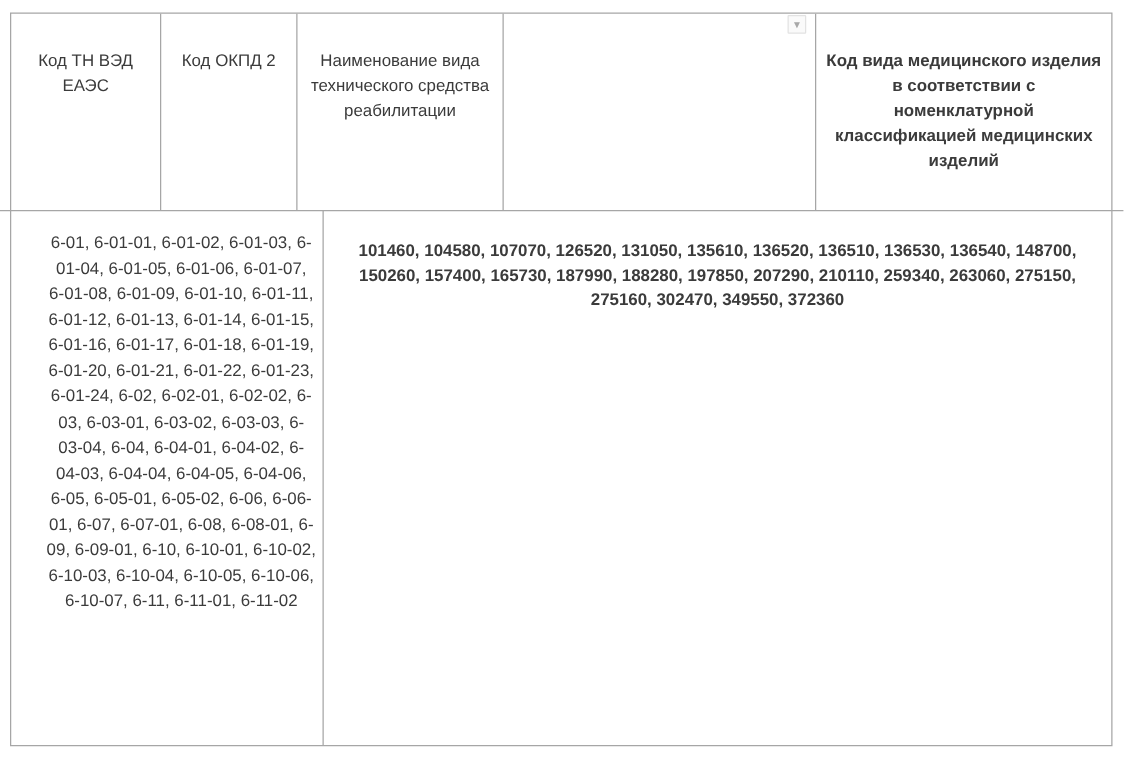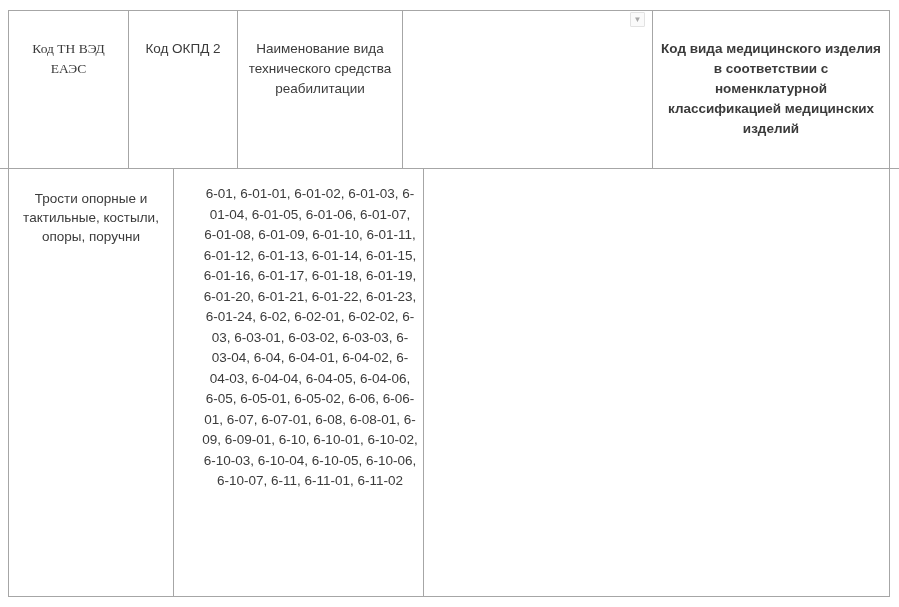--- a/index.html
+++ b/index.html
@@ -25,21 +25,21 @@
     background: #ffffff;
   }
   .hrow { display: flex; height: 157px; flex: none; }
   .brow { display: flex; flex: 1; }
   .cell {
     border-right: 1px solid #a6a6a6;
     text-align: center;
     position: relative;
     overflow: hidden;
   }
-  .c1 { width: 120px; flex: none; font-family: Liberation Serif, serif; }
+  .c1 { width: 120px; flex: none; }
   .c2 { width: 109px; flex: none; }
   .c3 { width: 165px; flex: none; text-align: center; }
   .c4 { width: 250px; flex: none; }
   .c5 { flex: 1; border-right: none; font-weight: bold; }
   
   .full-sep {
     position: absolute;
     left: 0;
     top: 168px;
     width: 899px;
@@ -118,28 +118,28 @@
       </div>
       <div class="cell hcell c5">
         <span class="htext">Код вида медицинского изделия в соответствии с номенклатурной классификацией медицинских изделий</span>
       </div>
     </div>
 
     <div class="brow">
 
 
 
-      <div class="cell bcell c3">
-        <div class="name-text">Трости опорные и тактильные, костыли, опоры, поручни</div>
-      </div>
 
       <div class="cell bcell c4">
         <div class="numbers-text">6-01, 6-01-01, 6-01-02, 6-01-03, 6-01-04, 6-01-05, 6-01-06, 6-01-07, 6-01-08, 6-01-09, 6-01-10, 6-01-11, 6-01-12, 6-01-13, 6-01-14, 6-01-15, 6-01-16, 6-01-17, 6-01-18, 6-01-19, 6-01-20, 6-01-21, 6-01-22, 6-01-23, 6-01-24, 6-02, 6-02-01, 6-02-02, 6-03, 6-03-01, 6-03-02, 6-03-03, 6-03-04, 6-04, 6-04-01, 6-04-02, 6-04-03, 6-04-04, 6-04-05, 6-04-06, 6-05, 6-05-01, 6-05-02, 6-06, 6-06-01, 6-07, 6-07-01, 6-08, 6-08-01, 6-09, 6-09-01, 6-10, 6-10-01, 6-10-02, 6-10-03, 6-10-04, 6-10-05, 6-10-06, 6-10-07, 6-11, 6-11-01, 6-11-02</div>
       </div>
 
+      <div class="cell bcell c5">
+        <div class="medcodes-text">101460, 104580, 107070, 126520, 131050, 135610, 136520, 136510, 136530, 136540, 148700, 150260, 157400, 165730, 187990, 188280, 197850, 207290, 210110, 259340, 263060, 275150, 275160, 302470, 349550, 372360</div>
+      </div>
 
     </div>
 
   </div>
 
   <div class="full-sep"></div>
 
 </div>
 
 </body></html>

